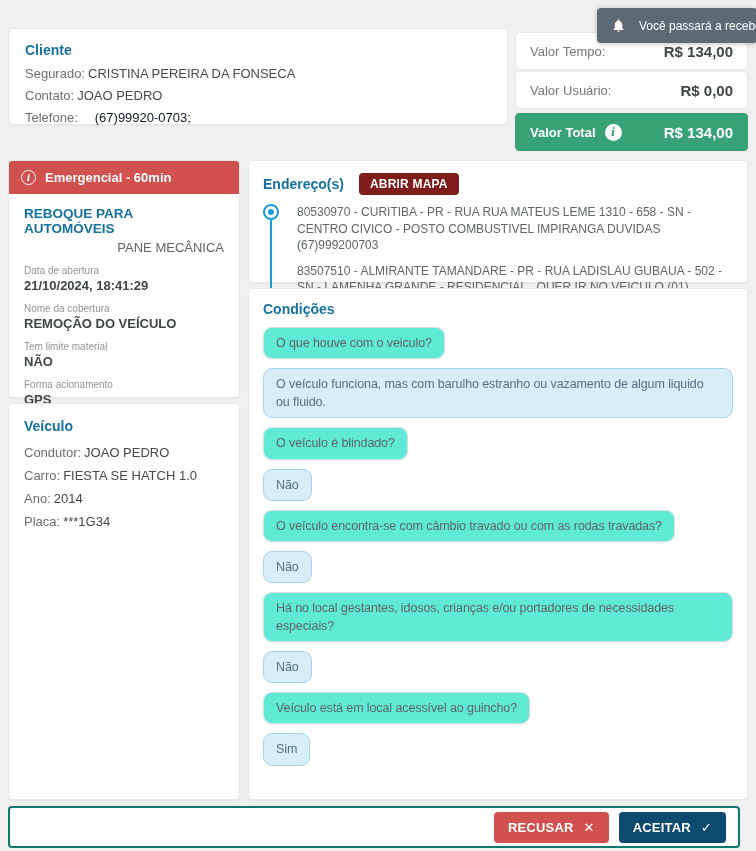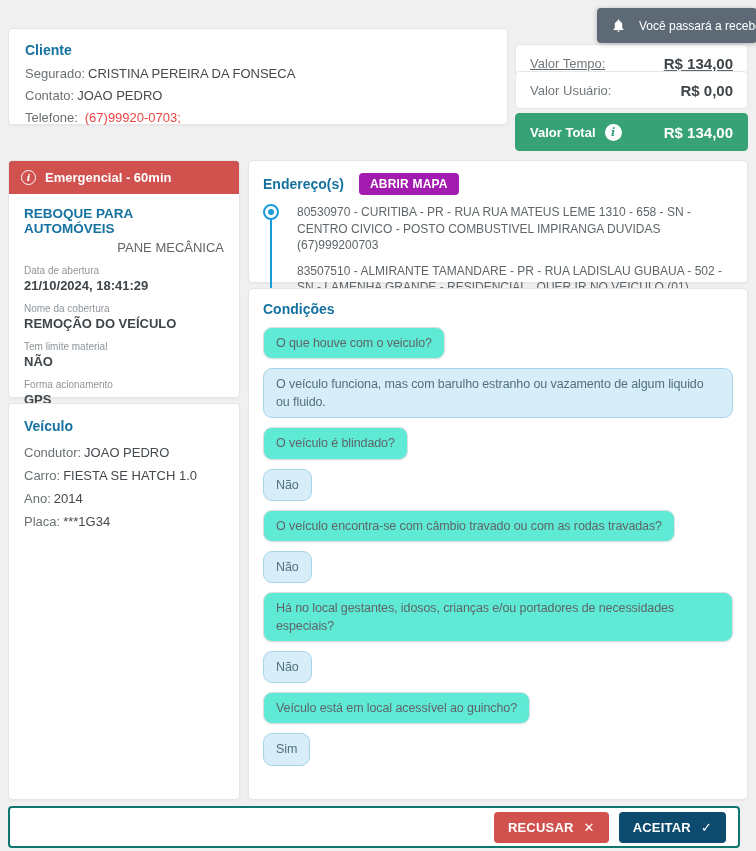--- a/index.html
+++ b/index.html
@@ -25,30 +25,30 @@
     box-shadow:0 1px 5px rgba(0,0,0,.25);
   }
   .toast svg { flex:0 0 auto; }
 
   
   .client-card { left:8px; top:28px; width:500px; height:97px; padding:13px 16px; }
   .client-cols { display:flex; margin-top:5px; }
   .client-col-left { width:248px; }
   .field-row { font-size:13px; line-height:22px; color:#6a7074; white-space:nowrap; }
   .f-value { color:#44494d; margin-left:3px; }
-  .f-link  { color:#ef4444; margin-left:7px; cursor:pointer; }
+  .f-link  { color:#0f172a; margin-left:17px; cursor:pointer; }
 
   
   .vrow {
     position:absolute; left:515px; width:233px; height:38px;
     background:#fff; border:1px solid #e4e6e8; border-radius:4px;
     display:flex; align-items:center; justify-content:space-between;
     padding:0 14px; font-size:13px;
   }
-  .vrow-1 { top:44px;text-decoration:underline; } .vrow-2 { top:71px; }
+  .vrow-1 { top:32px; } .vrow-2 { top:71px; }
   .v-label { color:#72787c; }
   .v-value { color:#3f4549; font-weight:700; font-size:15px;padding-left:28px; }
   .vrow-total { top:113px; background:#36a276; border-color:#36a276; }
   .vrow-total .v-label, .vrow-total .v-value { color:#fff; }
   .vrow-total .v-label { font-weight:700; display:flex; align-items:center; }
   .info-badge {
     width:17px; height:17px; border-radius:50%; background:#fff; color:#36a276;
     font-weight:700; font-size:11px; font-style:italic;
     font-family:"DejaVu Serif",serif;
     display:inline-flex; align-items:center; justify-content:center;
@@ -77,21 +77,21 @@
 
   
   .vehicle-card { left:8px; top:403px; width:232px; height:397px; padding:14px 15px; }
   .vehicle-card .field-row { line-height:23px; }
   .vehicle-fields { margin-top:7px; }
 
   
   .address-card { left:248px; top:160px; width:500px; height:123px; padding:12px 14px; }
   .addr-header { display:flex; align-items:center; gap:15px; }
   .map-btn {
-    background:#a21caf; color:#fff; font-weight:700; font-size:12px;
+    background:#7f1d1d; color:#fff; font-weight:700; font-size:12px;
     font-family:inherit; border:none; border-radius:4px; padding:4px 11px;
     letter-spacing:.2px; cursor:pointer;
   }
   .timeline { position:relative; margin-top:9px; padding-left:34px; }
   .t-line { position:absolute; left:7px; top:10px; bottom:10px; width:2px; background:#1a9cd8; }
   .t-item { position:relative; font-size:12px; line-height:16.5px; color:#5f6569; }
   .t-item + .t-item { margin-top:9px; }
   .dot {
     position:absolute; left:-34px; width:16px; height:16px;
     border:2px solid #1a9cd8; border-radius:50%; background:#fff;

